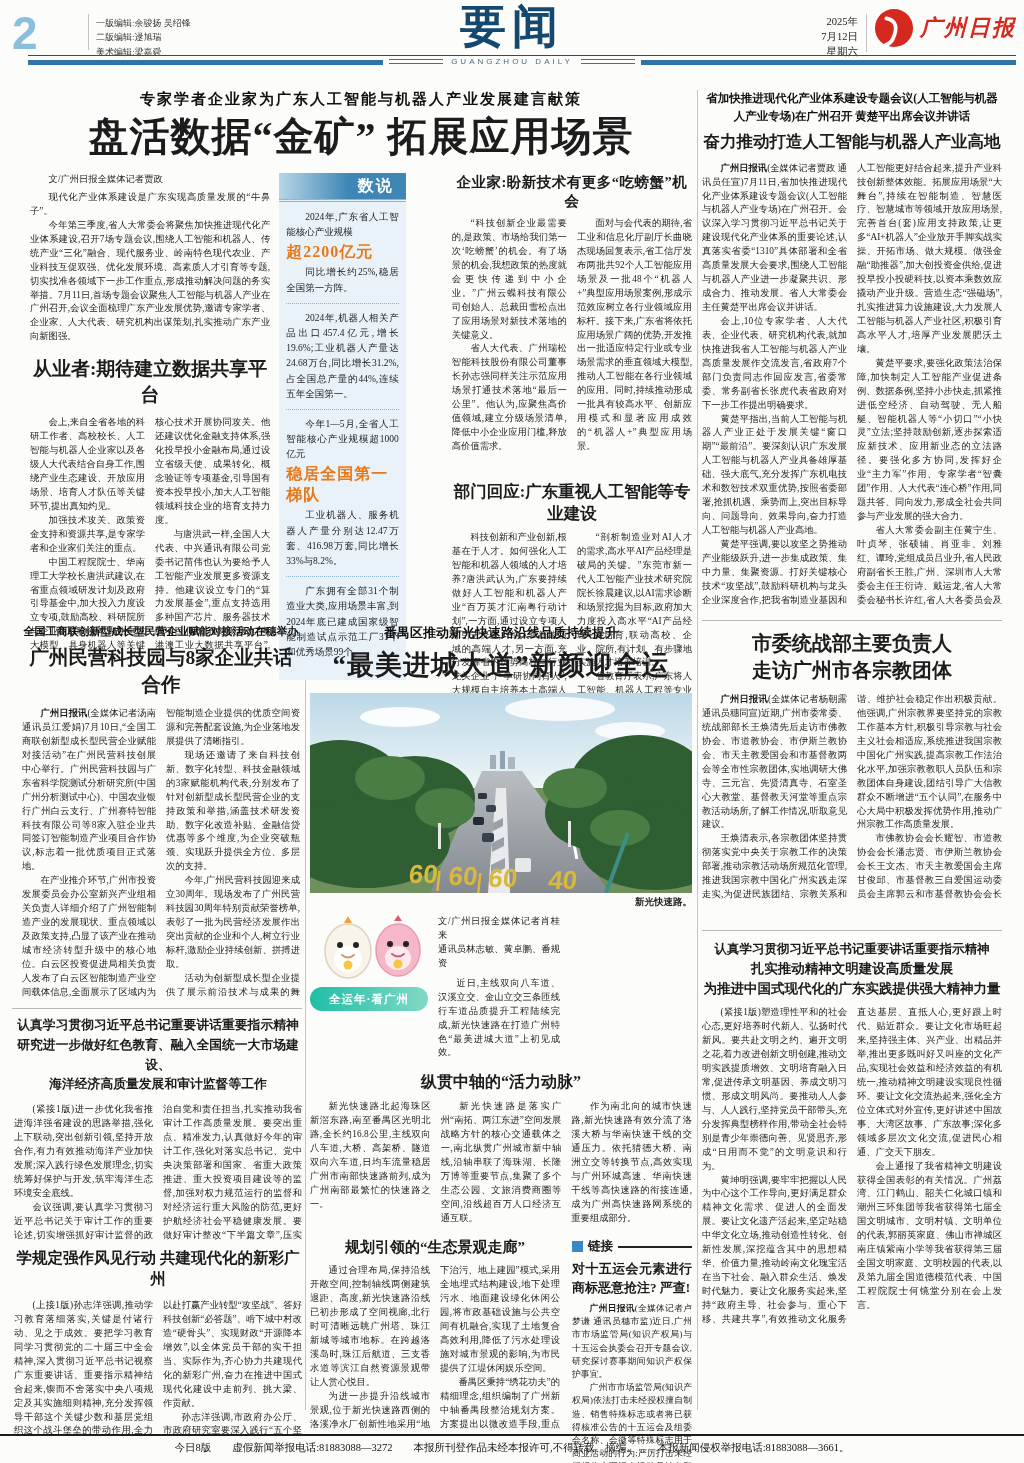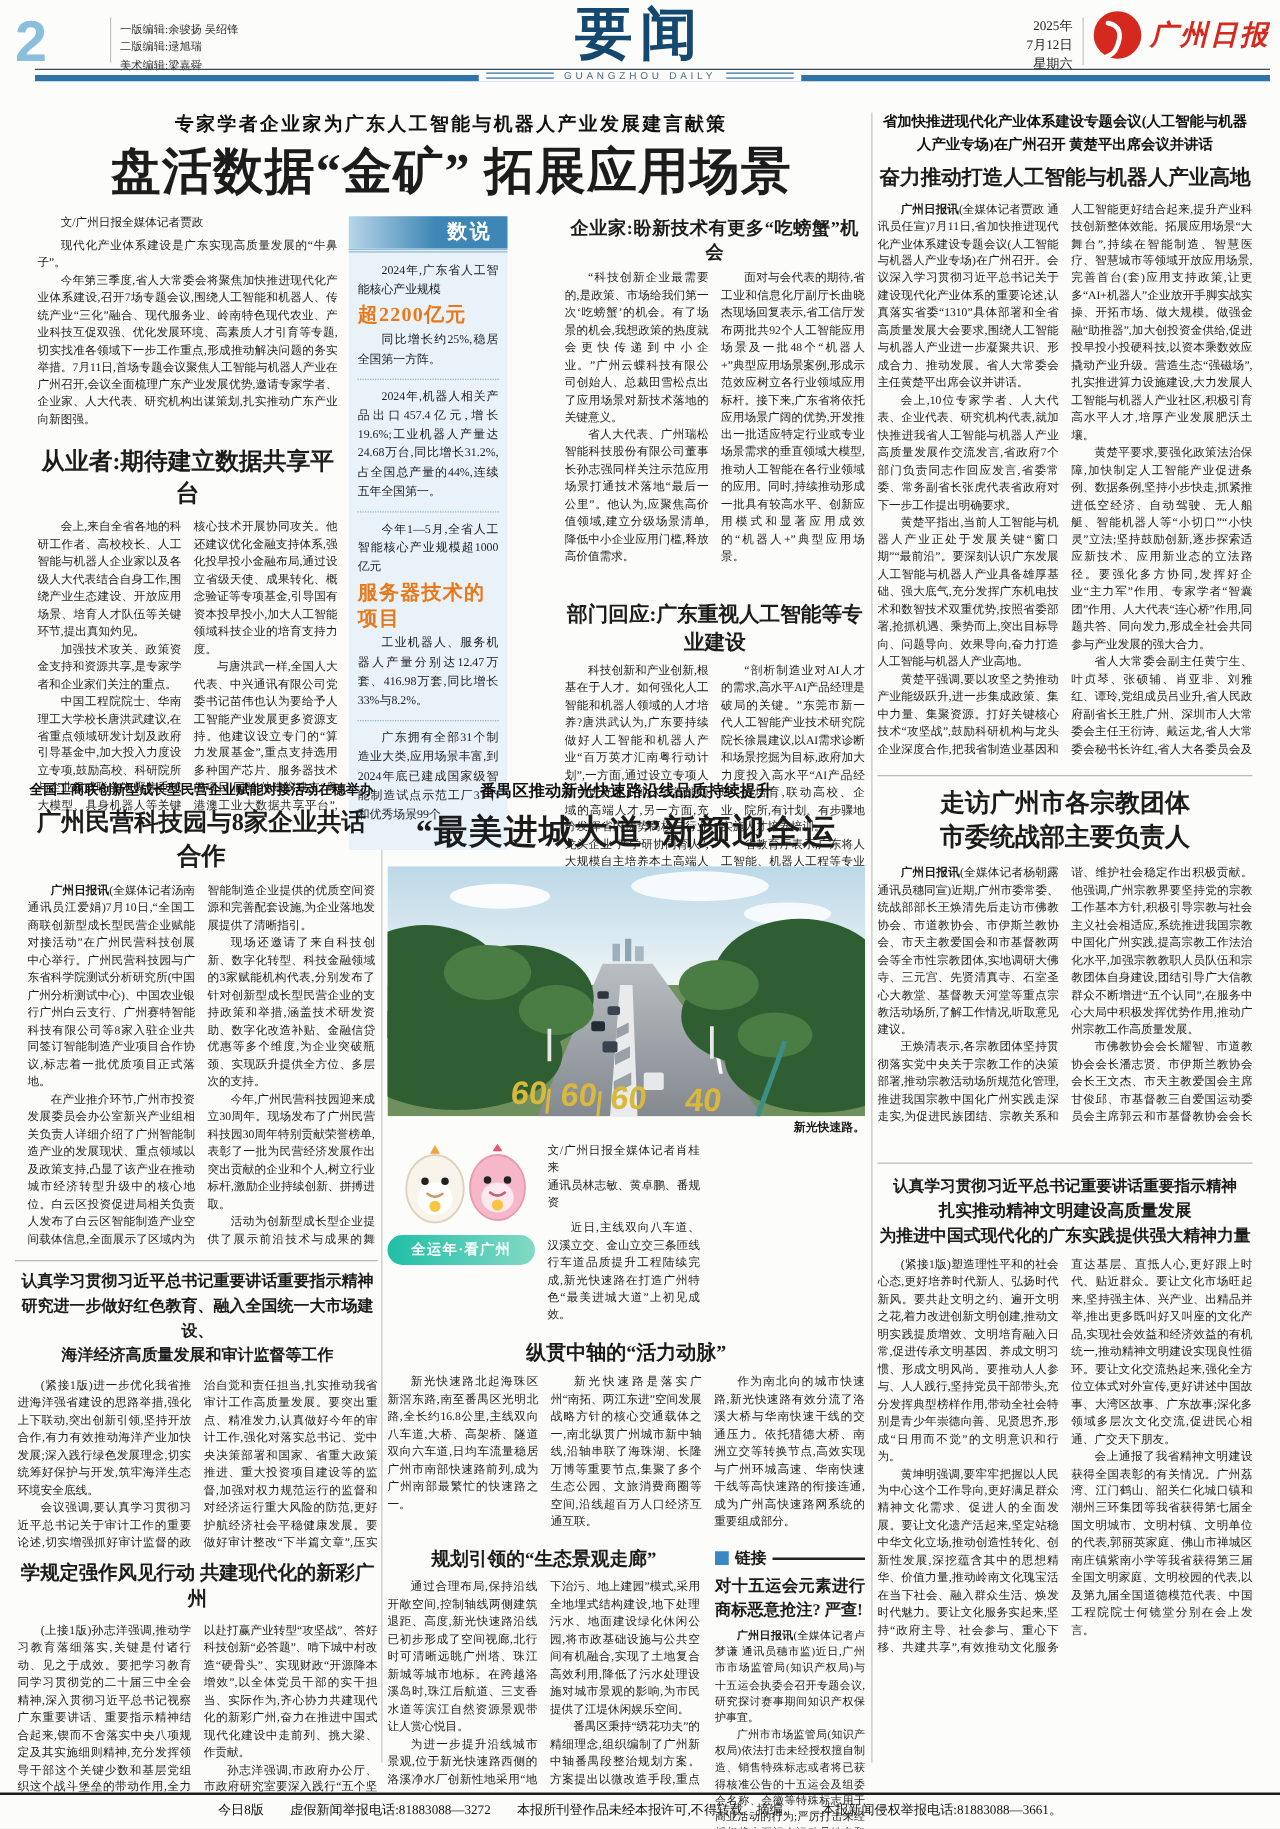--- a/index.html
+++ b/index.html
@@ -168,21 +168,21 @@
           <div class="stat-item">
             <p class="stat-pre">2024年,广东省人工智能核心产业规模</p>
               <div class="stat-big">超2200亿元</div>
               <p class="stat-post">同比增长约25%,稳居全国第一方阵。</p>
           </div>
           <div class="stat-item">
             <p class="stat-post">2024年,机器人相关产品出口457.4亿元,增长19.6%;工业机器人产量达24.68万台,同比增长31.2%,占全国总产量的44%,连续五年全国第一。</p>
           </div>
           <div class="stat-item">
             <p class="stat-pre">今年1—5月,全省人工智能核心产业规模超1000亿元</p>
-              <div class="stat-big">服务器技术的项目</div>
+              <div class="stat-big">稳居全国第一梯队</div>
               <p class="stat-post">工业机器人、服务机器人产量分别达12.47万套、416.98万套,同比增长33%与8.2%。</p>
           </div>
           <div class="stat-item">
             <p class="stat-post">广东拥有全部31个制造业大类,应用场景丰富,到2024年底已建成国家级智能制造试点示范工厂31个和优秀场景99个。</p>
           </div>
         </div>
       </div>
       <div class="lead-colR body9">
         <div class="subhead2">企业家:盼新技术有更多“吃螃蟹”机会</div>
         <div class="cols2" style="height:252px;">
@@ -209,22 +209,22 @@
       <p>黄楚平指出,当前人工智能与机器人产业正处于发展关键“窗口期”“最前沿”。要深刻认识广东发展人工智能与机器人产业具备雄厚基础、强大底气,充分发挥广东机电技术和数智技术双重优势,按照省委部署,抢抓机遇、乘势而上,突出目标导向、问题导向、效果导向,奋力打造人工智能与机器人产业高地。</p>
       <p>黄楚平强调,要以攻坚之势推动产业能级跃升,进一步集成政策、集中力量、集聚资源。打好关键核心技术“攻坚战”,鼓励科研机构与龙头企业深度合作,把我省制造业基因和人工智能更好结合起来,提升产业科技创新整体效能。拓展应用场景“大舞台”,持续在智能制造、智慧医疗、智慧城市等领域开放应用场景,完善首台(套)应用支持政策,让更多“AI+机器人”企业放开手脚实战实操、开拓市场、做大规模。做强金融“助推器”,加大创投资金供给,促进投早投小投硬科技,以资本乘数效应撬动产业升级。营造生态“强磁场”,扎实推进算力设施建设,大力发展人工智能与机器人产业社区,积极引育高水平人才,培厚产业发展肥沃土壤。</p>
       <p>黄楚平要求,要强化政策法治保障,加快制定人工智能产业促进条例、数据条例,坚持小步快走,抓紧推进低空经济、自动驾驶、无人船艇、智能机器人等“小切口”“小快灵”立法;坚持鼓励创新,逐步探索适应新技术、应用新业态的立法路径。要强化多方协同,发挥好企业“主力军”作用、专家学者“智囊团”作用、人大代表“连心桥”作用,同题共答、同向发力,形成全社会共同参与产业发展的强大合力。</p>
       <p>省人大常委会副主任黄宁生、叶贞琴、张硕辅、肖亚非、刘雅红、谭玲,党组成员吕业升,省人民政府副省长王胜,广州、深圳市人大常委会主任王衍诗、戴运龙,省人大常委会秘书长许红,省人大各委员会及省直有关部门主要负责同志,珠海、佛山、东莞市人大常委会等有关负责同志等参加会议。</p>
     </div>
   </div>
 
   <div class="divider" style="left:702px;width:300px;top:620px;"></div>
 
   <div class="rel body9">
+    <div class="rel-title">市委统战部主要负责人</div>
     <div class="rel-title">走访广州市各宗教团体</div>
-    <div class="rel-title">市委统战部主要负责人</div>
     <div class="cols2">
       <p><b class="wire">广州日报讯</b><span>(全媒体记者杨朝露 通讯员穗同宣)近期,广州市委常委、统战部部长王焕清先后走访市佛教协会、市道教协会、市伊斯兰教协会、市天主教爱国会和市基督教两会等全市性宗教团体,实地调研大佛寺、三元宫、先贤清真寺、石室圣心大教堂、基督教天河堂等重点宗教活动场所,了解工作情况,听取意见建议。</span></p>
       <p>王焕清表示,各宗教团体坚持贯彻落实党中央关于宗教工作的决策部署,推动宗教活动场所规范化管理,推进我国宗教中国化广州实践走深走实,为促进民族团结、宗教关系和谐、维护社会稳定作出积极贡献。他强调,广州宗教界要坚持党的宗教工作基本方针,积极引导宗教与社会主义社会相适应,系统推进我国宗教中国化广州实践,提高宗教工作法治化水平,加强宗教教职人员队伍和宗教团体自身建设,团结引导广大信教群众不断增进“五个认同”,在服务中心大局中积极发挥优势作用,推动广州宗教工作高质量发展。</p>
       <p>市佛教协会会长耀智、市道教协会会长潘志贤、市伊斯兰教协会会长王文杰、市天主教爱国会主席甘俊邱、市基督教三自爱国运动委员会主席郭云和市基督教协会会长陈穗生等分别介绍情况。他们一致表示,将大力弘扬各宗教爱国爱教的优良传统,坚持我国宗教中国化方向,把广大宗教界人士和信教群众紧密团结在党和政府周围,为广州经济社会高质量发展贡献宗教界力量。</p>
     </div>
   </div>
 
   <div class="divider" style="left:702px;width:300px;top:930px;"></div>
 
   <div class="br body9">

